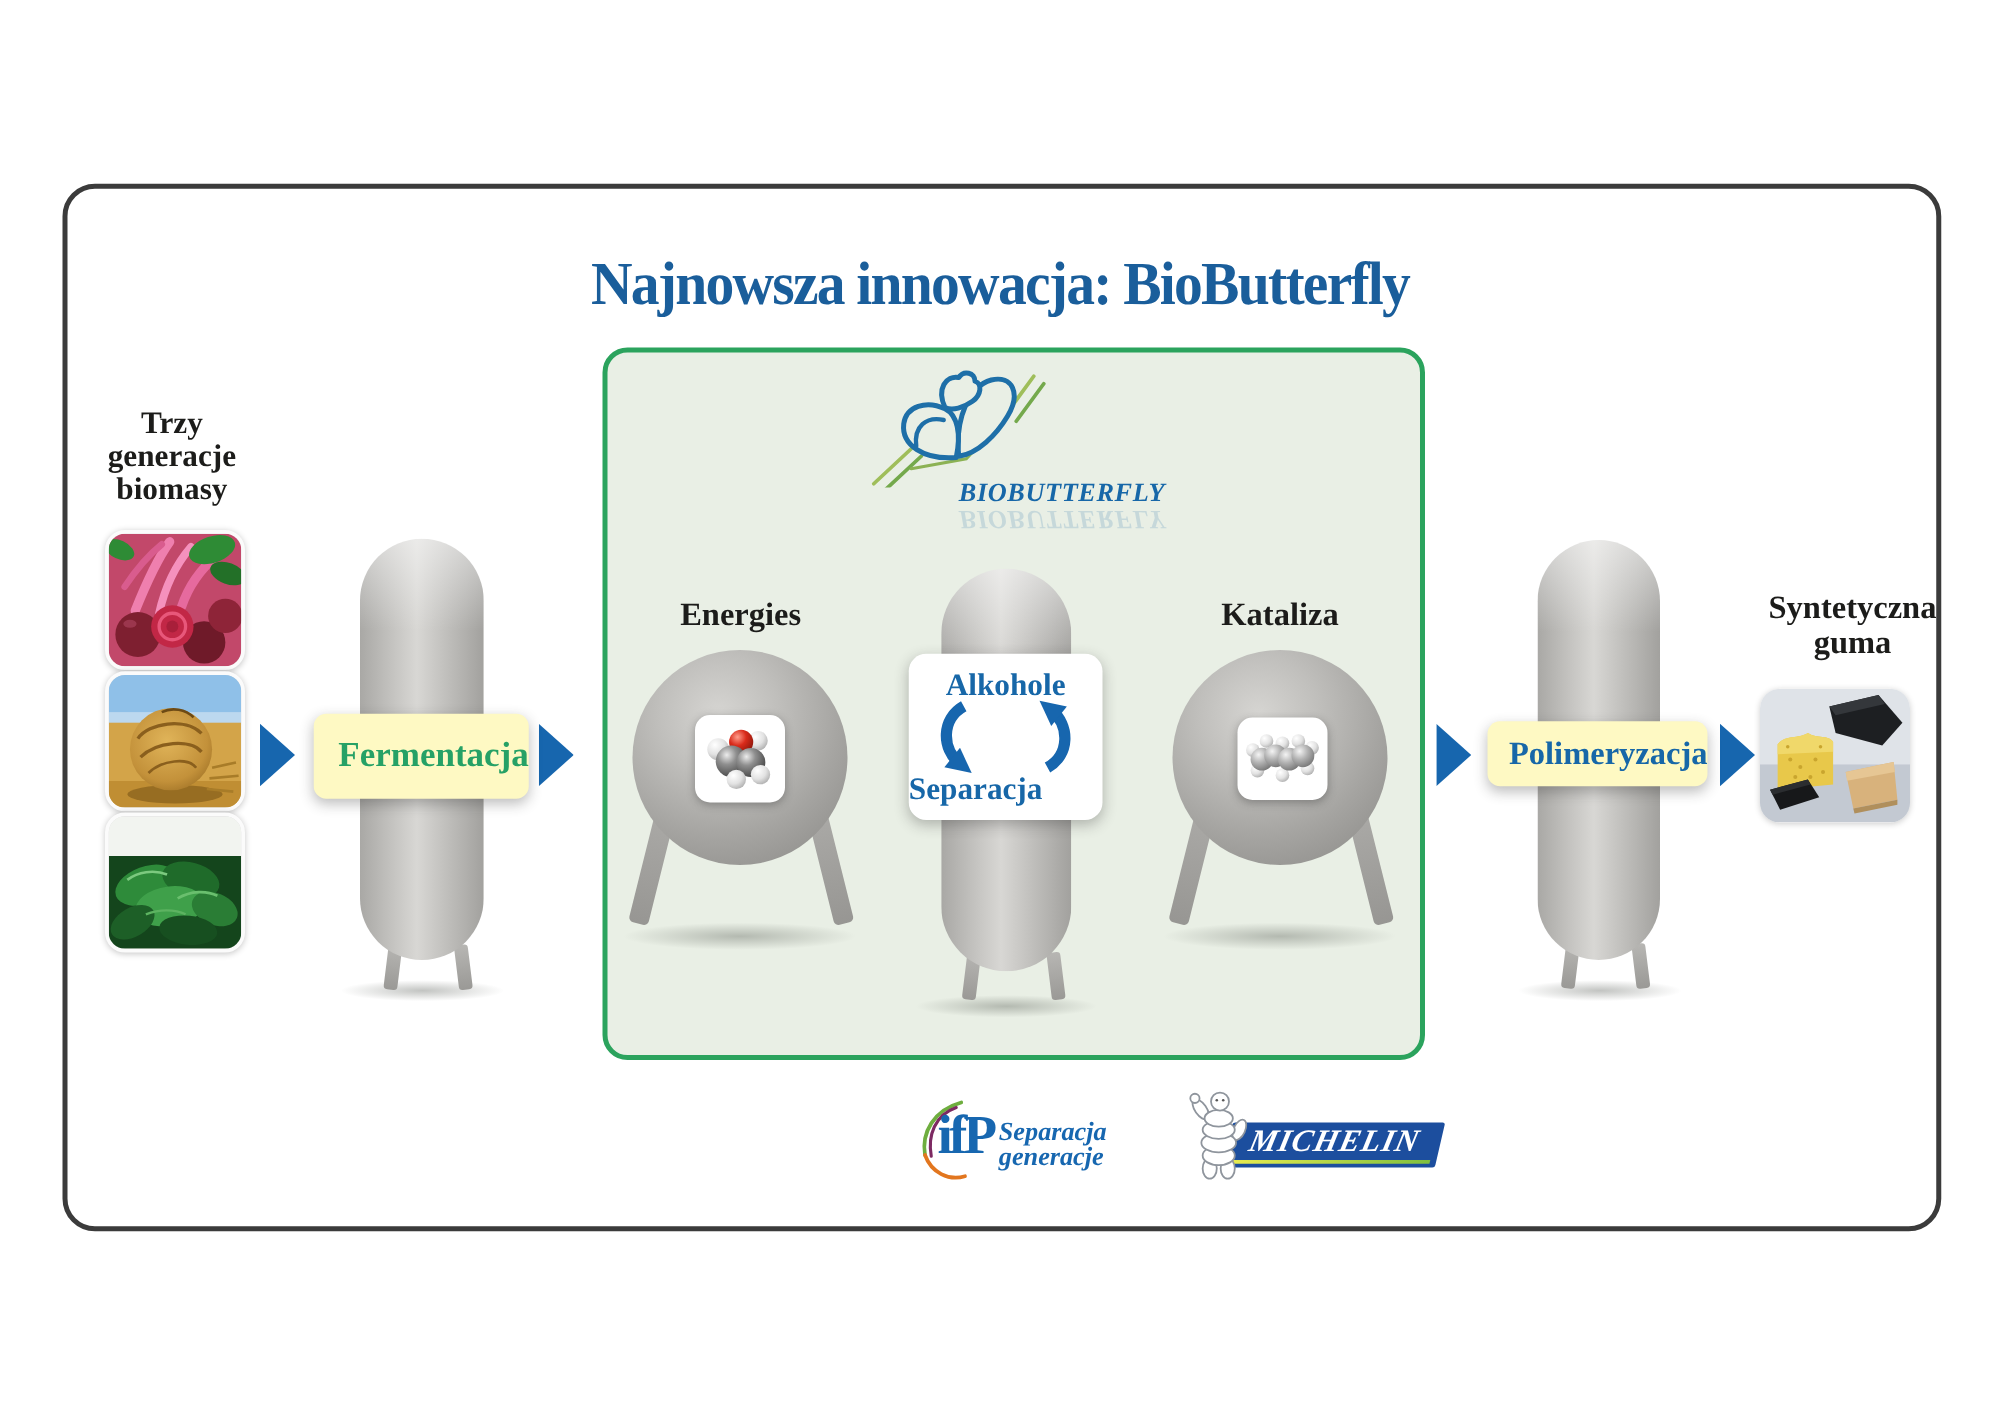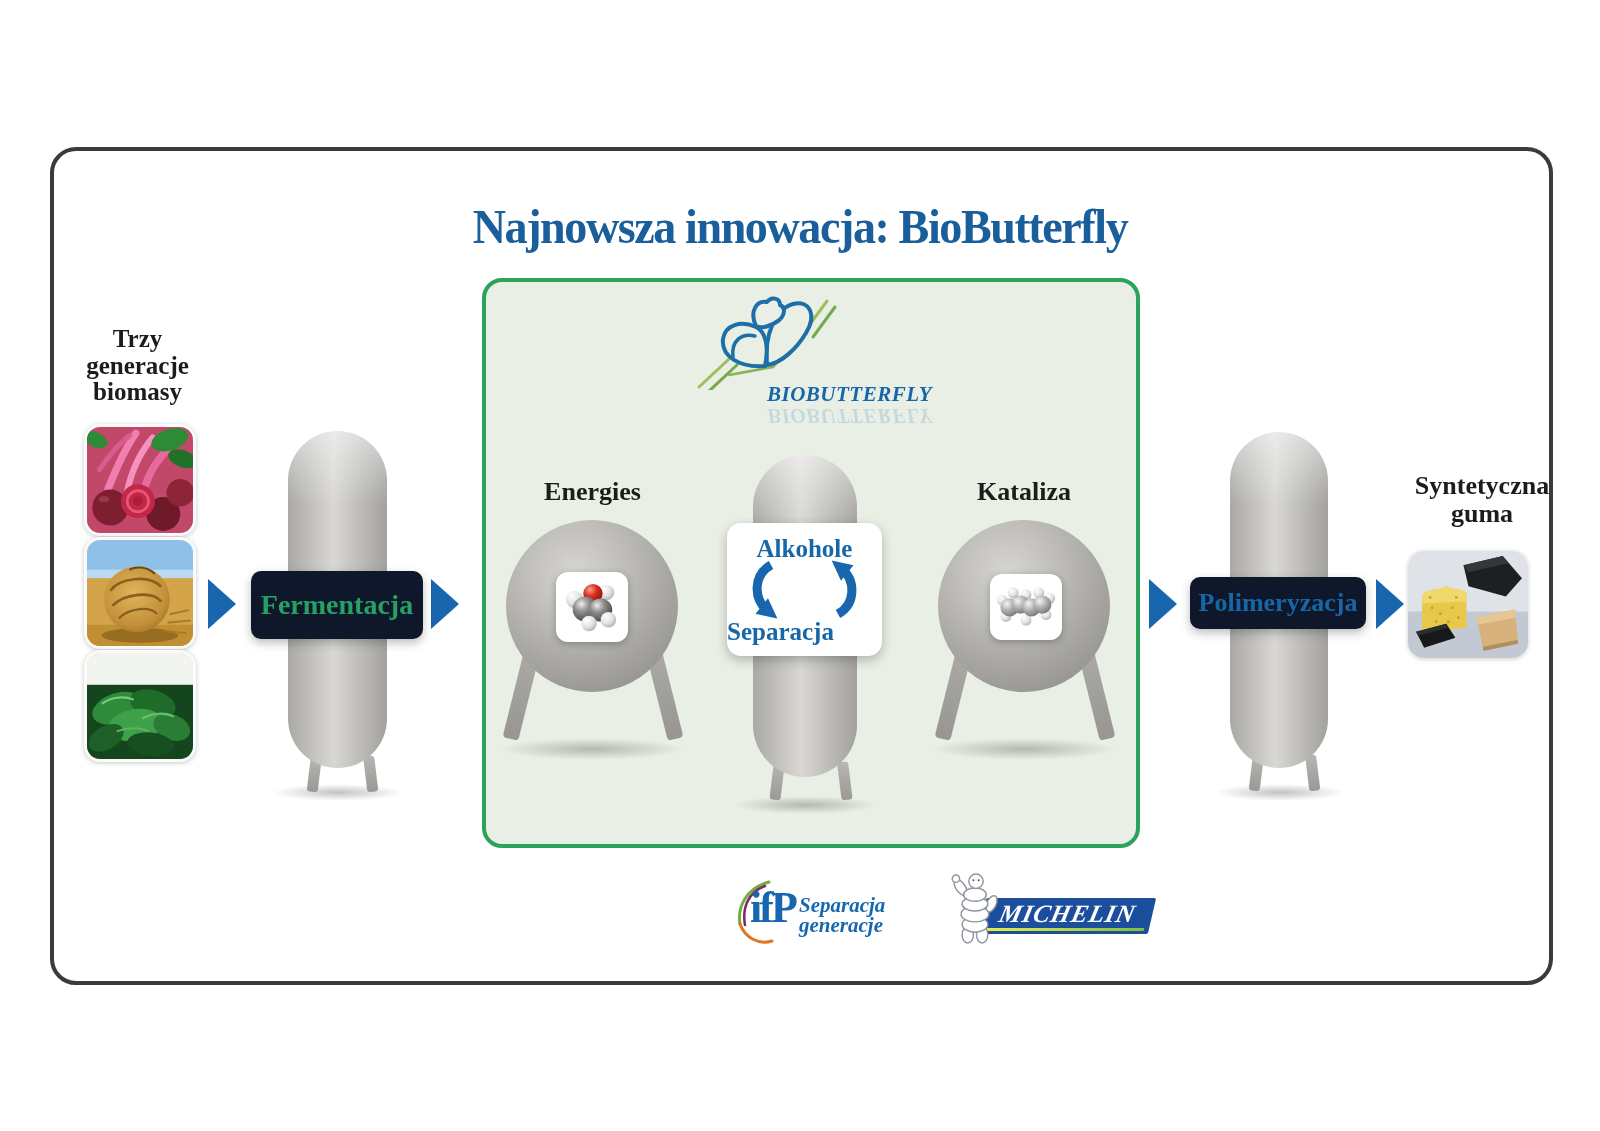--- a/index.html
+++ b/index.html
@@ -37,22 +37,22 @@
   .shadow{border-radius:50%;z-index:0;
        background:radial-gradient(ellipse at center, rgba(80,85,78,.35) 0%, rgba(80,85,78,0) 70%);}
 
   .sphere{width:172px;height:172px;border-radius:50%;z-index:2;
        background:radial-gradient(circle at 40% 30%, #d6d5d2 0%, #c0bfbc 30%, #a5a4a1 62%, #8e8d8a 92%);}
 
   .molbox{background:#fff;border-radius:12px;box-shadow:0 2px 7px rgba(40,40,40,.35);z-index:3;
           display:flex;align-items:center;justify-content:center;}
   .molbox svg{width:86%;height:86%;}
 
-  .white-btn{background:#0f172a;border-radius:10px;box-shadow:0 4px 10px rgba(40,40,40,.3);
-             display:flex;align-items:center;justify-content:center;z-index:4;}
+  .white-btn{background:#fef9c3;border-radius:10px;box-shadow:0 4px 10px rgba(40,40,40,.3);
+             display:flex;align-items:center;justify-content:flex-end;z-index:4;}
   .btn-green{font-size:28px;font-weight:700;color:#26A166;}
   .btn-blue{font-size:26px;font-weight:700;color:#1767A8;}
 
   .black-label{font-size:26px;font-weight:700;color:#1c1c1a;text-align:center;line-height:1.06;z-index:3;}
 
   
   .green-box{left:482px;top:278px;width:650px;height:562px;background:#E9EFE5;
              border:4px solid #2BA35D;border-radius:20px;z-index:0;}
 
   

